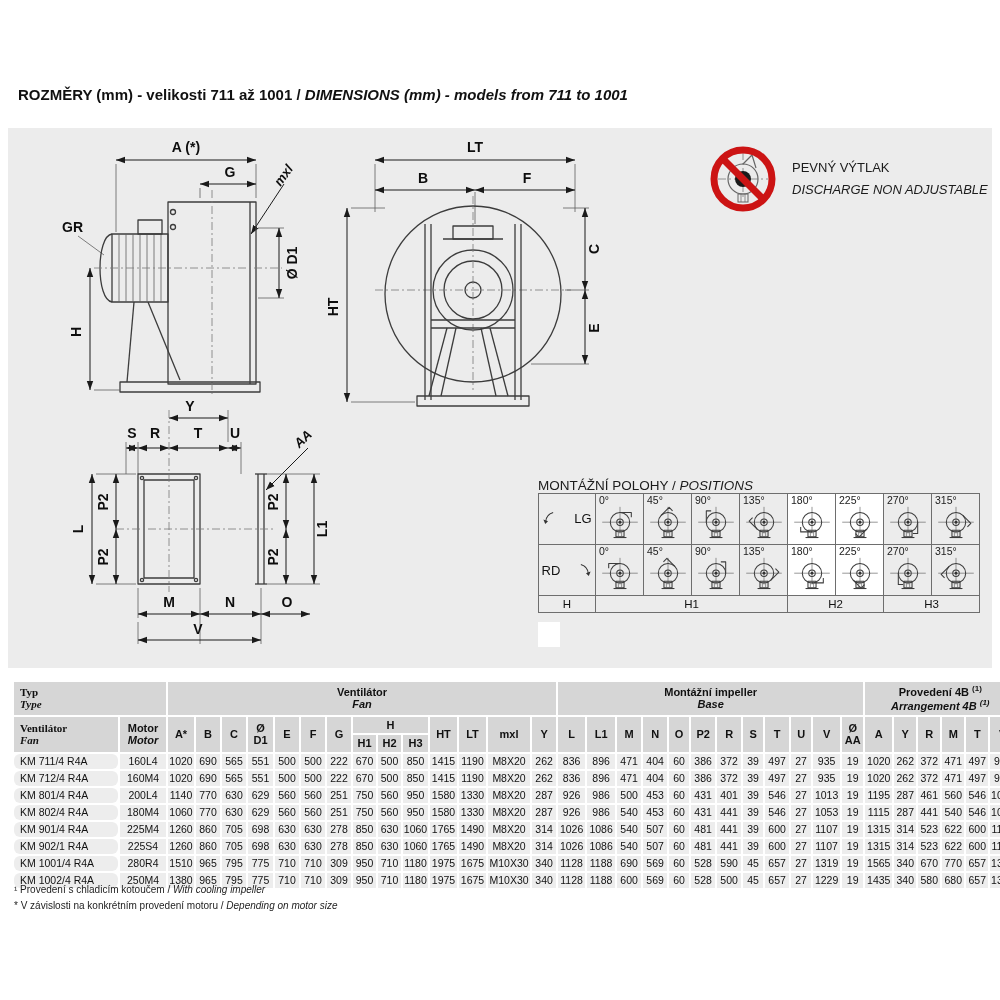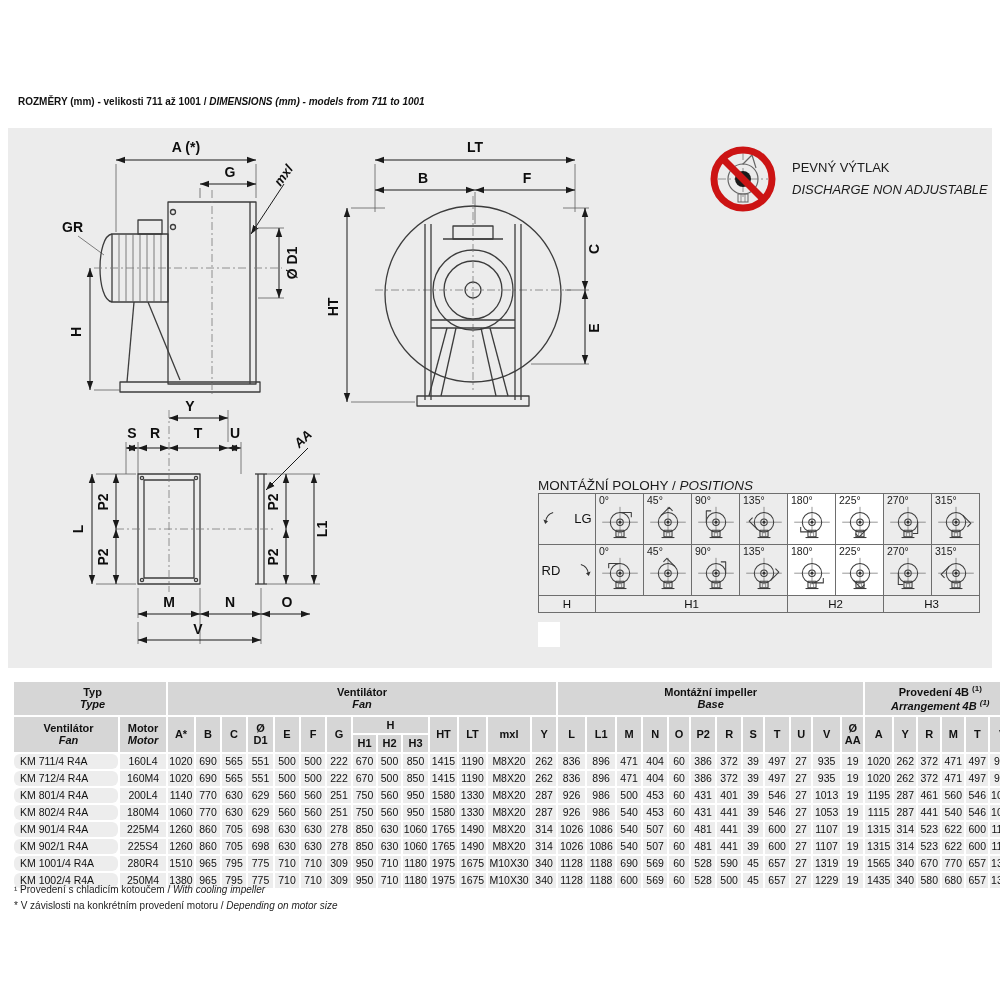--- a/index.html
+++ b/index.html
@@ -1,19 +1,19 @@
 <!DOCTYPE html>
 <html><head>
 <meta charset="utf-8">
 <style>
   html,body{margin:0;padding:0;background:#fff;}
   .page{position:relative;width:1000px;height:1000px;background:#ffffff;font-family:"Liberation Sans",sans-serif;color:#111;overflow:hidden;}
 
   
-  .title{position:absolute;left:18px;top:96px;font-size:10px;font-weight:bold;white-space:nowrap;}
+  .title{position:absolute;left:18px;top:86px;font-size:15px;font-weight:bold;white-space:nowrap;}
   .title .en{font-style:italic;}
 
   
   .panel{position:absolute;left:8px;top:128px;width:984px;height:540px;background:#ececec;}
   svg.drawing{position:absolute;}
   .ln{stroke:#3c3c3c;stroke-width:1.3;fill:none;stroke-linejoin:round;}
   .lt{stroke:#5f5f5f;stroke-width:0.8;fill:none;}
   .dim{stroke:#1a1a1a;stroke-width:1;fill:none;}
   .cl{stroke:#7a7a7a;stroke-width:0.8;fill:none;stroke-dasharray:8 3 2 3;}
   text.dl{font-family:"Liberation Sans",sans-serif;font-weight:bold;font-size:14px;fill:#0d0d0d;}
@@ -38,21 +38,21 @@
   table.pos tr.pos-footer td{height:16px;text-align:center;font-size:11.5px;}
   .orient-wrap{display:inline-flex;align-items:flex-end;gap:19px;}
   .pos-note{display:flex;gap:13px;margin-top:9px;align-items:flex-start;}
   .note-box{width:22px;height:25px;background:#ffffff;flex:0 0 auto;}
   .note-text div{font-size:11px;line-height:1.45;color:#1c1c1c;white-space:nowrap;}
   .note-text .en{font-style:italic;}
 
   
   table.dims{position:absolute;left:12px;top:680px;width:976px;border-collapse:separate;border-spacing:2px;table-layout:fixed;}
   table.dims th{background:#d6d6d6;font-size:11px;line-height:1.15;padding:2px 1px;vertical-align:middle;text-align:center;font-weight:bold;}
-  table.dims th.grp-left{text-align:center;padding-left:6px;}
+  table.dims th.grp-left{text-align:left;padding-left:6px;font-family:Liberation Serif, serif;}
   table.dims th .it{font-style:italic;font-weight:bold;}
   table.dims th.pre{white-space:pre-line;}
   table.dims th sup{font-size:8px;}
   table.dims td{background:#ededed;font-size:10.5px;text-align:center;padding:1px 0;height:13px;white-space:nowrap;}
   table.dims td.name{text-align:left;padding-left:6px;border-radius:6px;}
   .footnotes{position:absolute;left:14px;top:882px;font-size:10px;line-height:1.55;color:#1c1c1c;}
   .footnotes .en{font-style:italic;}
 </style>
 </head>
 <body>

